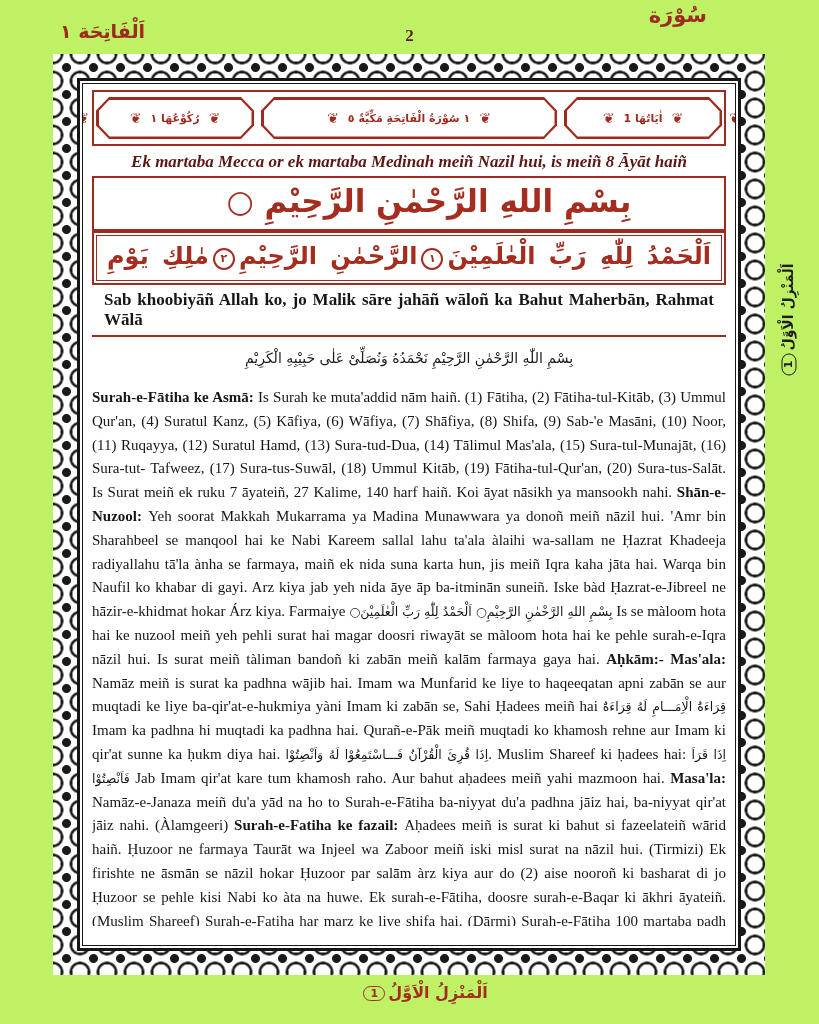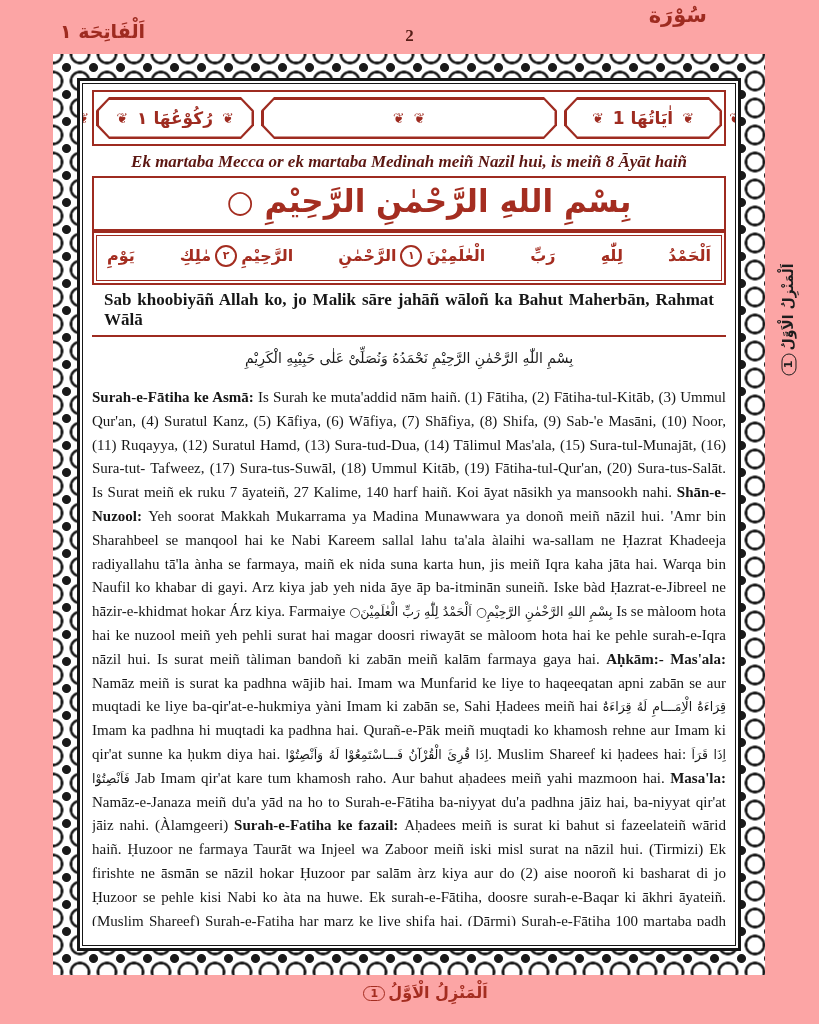--- a/index.html
+++ b/index.html
@@ -1,16 +1,16 @@
 <!DOCTYPE html>
 <html><head>
 <meta charset="utf-8">
 <style>
   html,body{margin:0;padding:0;background:#e9e7e2;}
-  .page{position:relative;width:819px;height:1024px;background:#fca5a5;overflow:hidden;
+  .page{position:relative;width:819px;height:1024px;background:#bef264;overflow:hidden;
         font-family:"Liberation Serif",serif;color:#161616;}
 
   
   .runhead-left{position:absolute;left:60px;top:20px;font-family:"DejaVu Sans",sans-serif;
         font-size:19px;font-weight:bold;color:#9e2b20;direction:rtl;}
   .runhead-center{position:absolute;left:0;right:0;top:26px;text-align:center;
         font-size:17px;font-weight:bold;color:#571d16;}
   .runhead-right{position:absolute;right:112px;top:3px;font-family:"DejaVu Sans",sans-serif;
         font-size:21px;font-weight:bold;color:#9e2b20;direction:rtl;}
 
@@ -28,38 +28,38 @@
 
   
   .title-band{border:2px solid #9e2b20;padding:5px 4px;display:flex;direction:rtl;
         align-items:center;justify-content:center;gap:7px;flex:0 0 auto;}
   .cart{position:relative;height:42px;flex:0 0 auto;}
   .cart-red{position:absolute;inset:0;background:#9e2b20;
         clip-path:polygon(13px 0,calc(100% - 13px) 0,100% 32%,100% 68%,calc(100% - 13px) 100%,13px 100%,0 68%,0 32%);}
   .cart-white{position:absolute;inset:2.5px;background:#fff;display:flex;align-items:center;
         justify-content:center;gap:9px;
         clip-path:polygon(11px 0,calc(100% - 11px) 0,100% 32%,100% 68%,calc(100% - 11px) 100%,11px 100%,0 68%,0 32%);}
-  .cart-label{font-family:"DejaVu Sans",sans-serif;font-size:17px;font-weight:bold;color:#9e2b20;
+  .cart-label{font-family:"DejaVu Sans",sans-serif;font-size:11px;font-weight:bold;color:#9e2b20;
         direction:rtl;white-space:nowrap;}
   .orn{color:#9e2b20;font-size:14px;line-height:1;font-family:"DejaVu Sans",sans-serif;}
   .w-ayat{width:158px;} .w-title{width:296px;} .w-ruku{width:158px;}
 
   
   .rev-note{text-align:center;color:#5c1712;font-weight:bold;font-style:italic;
         font-size:17px;margin:6px 0 4px;flex:0 0 auto;}
   .bismillah-box{border:2px solid #9e2b20;text-align:center;padding:1px 0 6px;flex:0 0 auto;}
   .bismillah{font-family:"DejaVu Sans",sans-serif;font-weight:bold;font-size:31px;line-height:44px;
         color:#a42d20;direction:rtl;padding-left:40px;}
   .caption{ text-align:center;font-weight:bold;font-size:17px;color:#141414;margin:5px 0 4px;flex:0 0 auto;}
 
   
   .verse-box{border:2px solid #9e2b20;padding:2px;flex:0 0 auto;}
   .verse-in{border:1px solid #9e2b20;padding:3px 10px 7px;direction:rtl;
         text-align:justify;text-align-last:justify;}
-  .verse-text{font-family:"DejaVu Sans",sans-serif;font-weight:bold;font-size:16px;
+  .verse-text{font-family:"DejaVu Sans",sans-serif;font-weight:bold;font-size:24px;
         color:#a42d20;line-height:34px;}
   .ayah-badge{display:inline-flex;width:18px;height:18px;border:2px solid #a42d20;border-radius:50%;
         align-items:center;justify-content:center;font-size:11px;font-weight:bold;color:#a42d20;
         vertical-align:2px;margin:0 4px;font-family:"DejaVu Sans",sans-serif;}
   .verse-trans{text-align:justify;text-align-last:justify;font-weight:bold;font-size:17px;
         margin:5px 12px 3px;flex:0 0 auto;}
   .red-rule{height:2px;background:#9e2b20;margin:2px 0 3px;flex:0 0 auto;}
   .tahmeed{text-align:center;direction:rtl;font-family:"DejaVu Sans",sans-serif;font-size:14px;
         color:#1a1a1a;margin:10px 0 5px;flex:0 0 auto;}
 
@@ -100,20 +100,21 @@
             <div class="cart-white">
               <span class="orn">❦</span>
               <span class="cart-label">اٰيَاتُهَا 1</span>
               <span class="orn">❦</span>
             </div>
           </div>
           <div class="cart w-title">
             <div class="cart-red"></div>
             <div class="cart-white">
               <span class="orn">❦</span>
+              <span class="cart-label">١ سُوْرَةُ الْفَاتِحَةِ مَكِّيَّةٌ ٥</span>
               <span class="orn">❦</span>
             </div>
           </div>
           <div class="cart w-ruku">
             <div class="cart-red"></div>
             <div class="cart-white">
               <span class="orn">❦</span>
               <span class="cart-label">رُكُوْعُهَا ١</span>
               <span class="orn">❦</span>
             </div>

